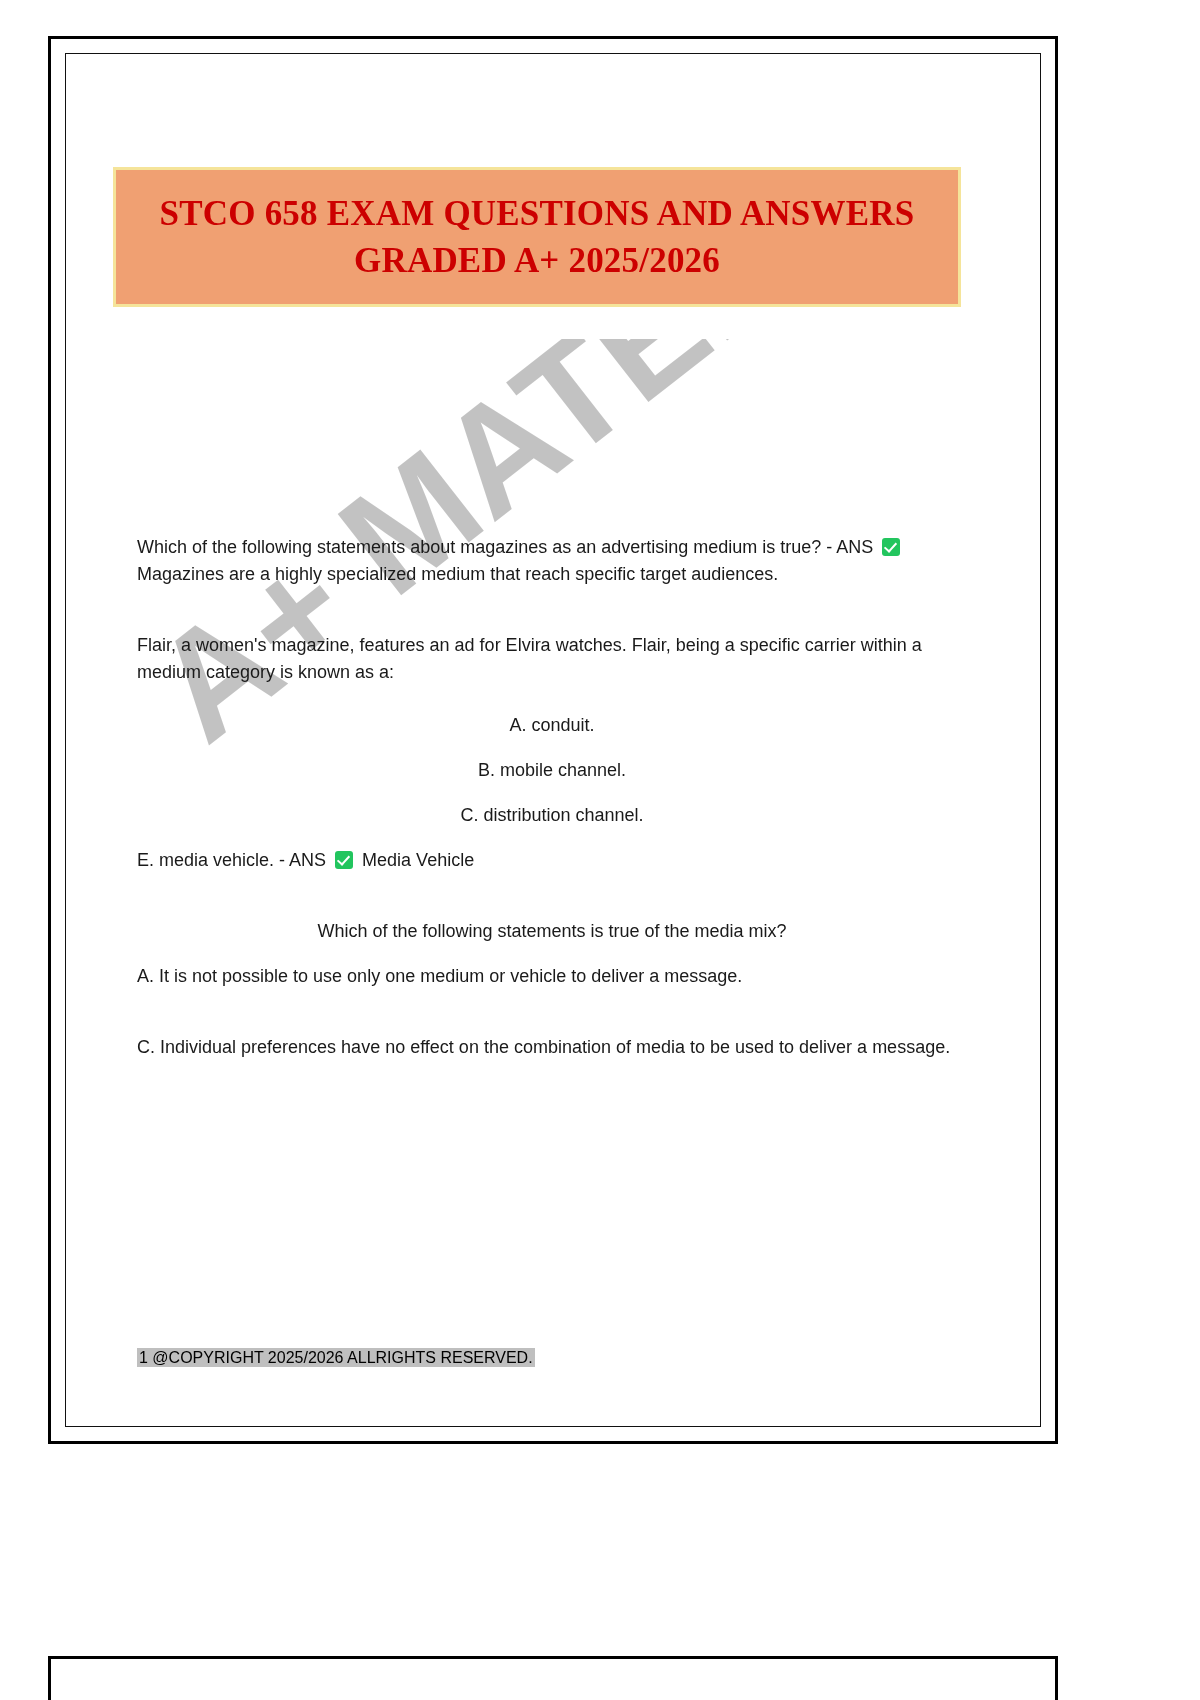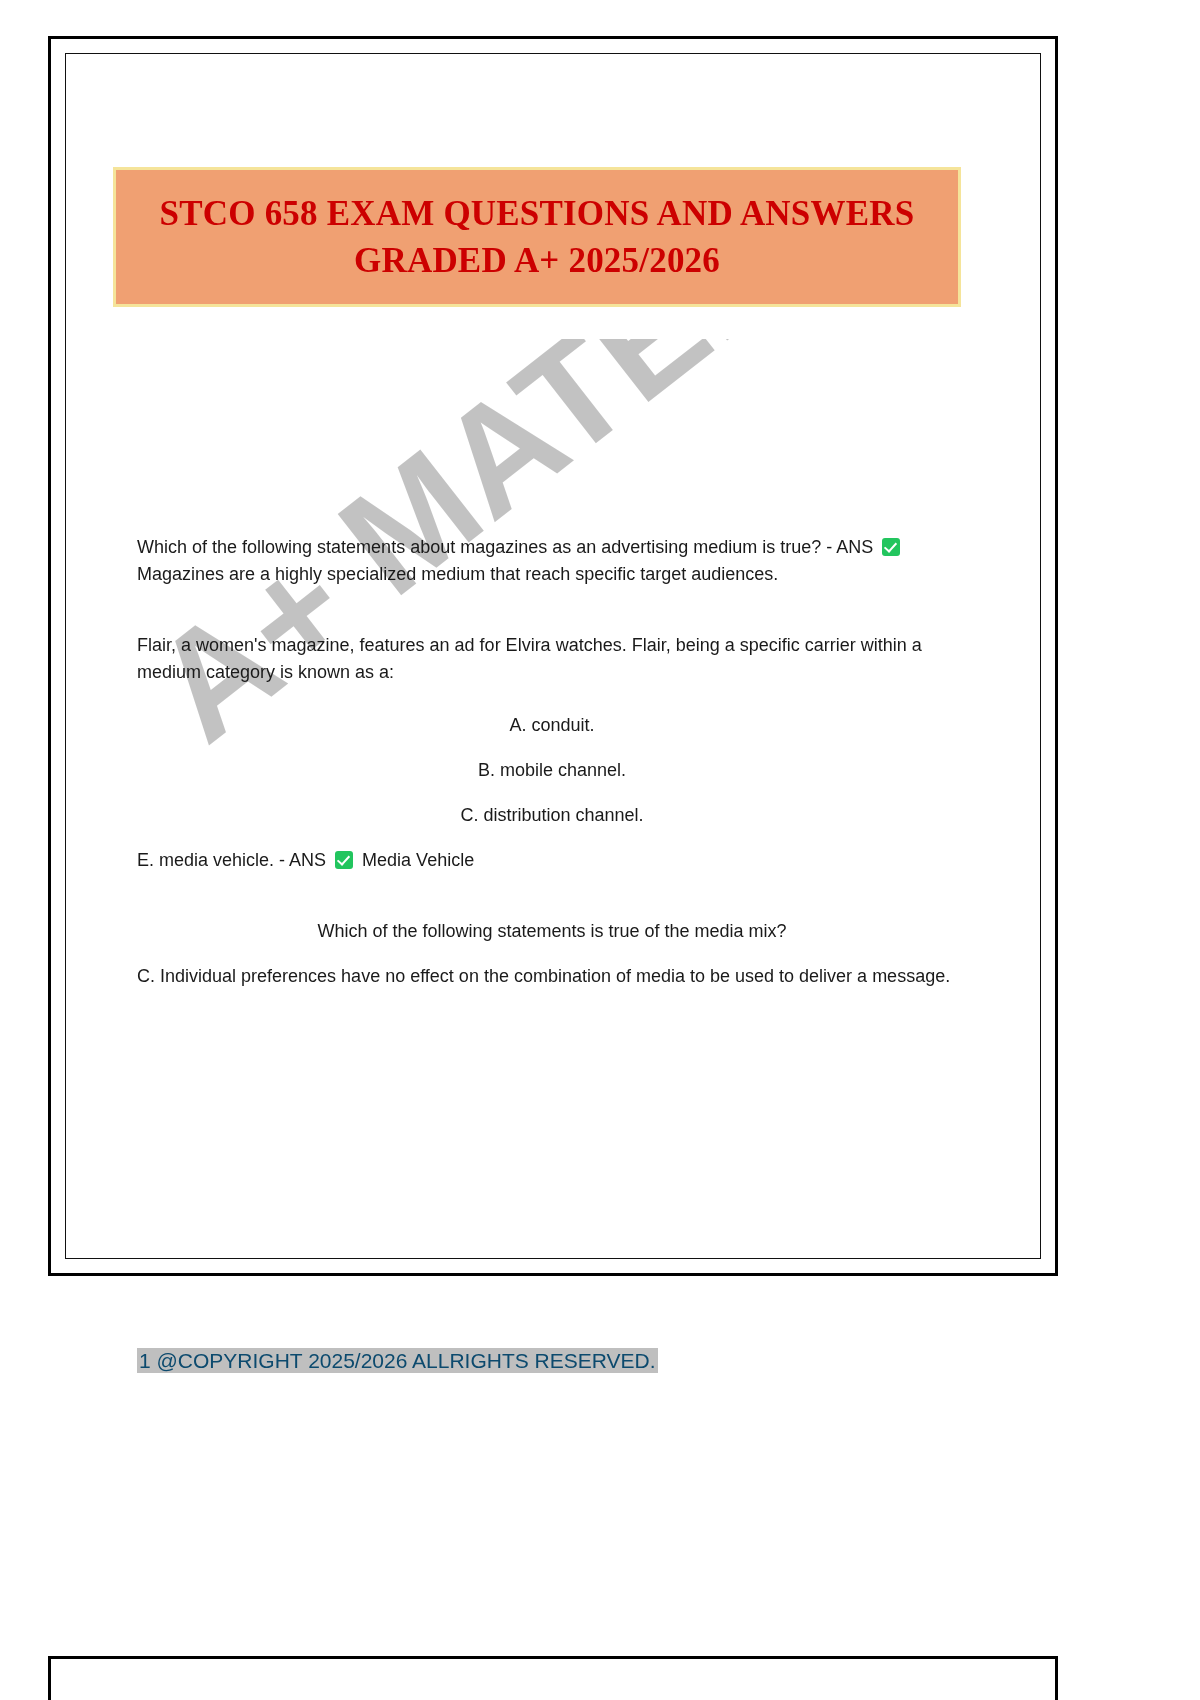--- a/index.html
+++ b/index.html
@@ -14,21 +14,21 @@
     position: relative;
     overflow: hidden;
   }
 
   
   .page-sheet {
     position: absolute;
     left: 48px;
     top: 36px;
     width: 1010px;
-    height: 1240px;
+    height: 1408px;
     background: #ffffff;
     border: 3px solid #000000;
     box-sizing: border-box;
   }
   .page-inner-border {
     position: absolute;
     left: 14px;
     top: 14px;
     right: 14px;
     bottom: 14px;
@@ -124,22 +124,22 @@
     border: solid #ffffff;
     border-width: 0 2.5px 2.5px 0;
     transform: rotate(42deg);
   }
 
   
   .footer {
     position: absolute;
     left: 86px;
     top: 1310px;
-    font-size: 21px;
-    color: #0c4a6e;
+    font-size: 16px;
+    color: #000000;
   }
   .footer .hl {
     background: #bfbfbf;
     padding: 1px 2px;
   }
 
   
   .next-page-edge {
     position: absolute;
     left: 48px;
@@ -177,20 +177,21 @@
 
     <p class="para tight">A. conduit.</p>
     <p class="para tight">B. mobile channel.</p>
     <p class="para tight">C. distribution channel.</p>
 
     <p class="para gap">
       <span>E. media vehicle. - ANS </span><span class="check"></span><span> Media Vehicle</span>
     </p>
 
     <p class="para tight">Which of the following statements is true of the media mix?</p>
+    <p class="para gap">A. It is not possible to use only one medium or vehicle to deliver a message.</p>
     <p class="para">C. Individual preferences have no effect on the combination of media to be used to deliver a message.</p>
 
   </div>
 
   <div class="footer">
     <span class="hl">1 @COPYRIGHT 2025/2026 ALLRIGHTS RESERVED.</span>
   </div>
 </div>
 
 <div class="next-page-edge"></div>

